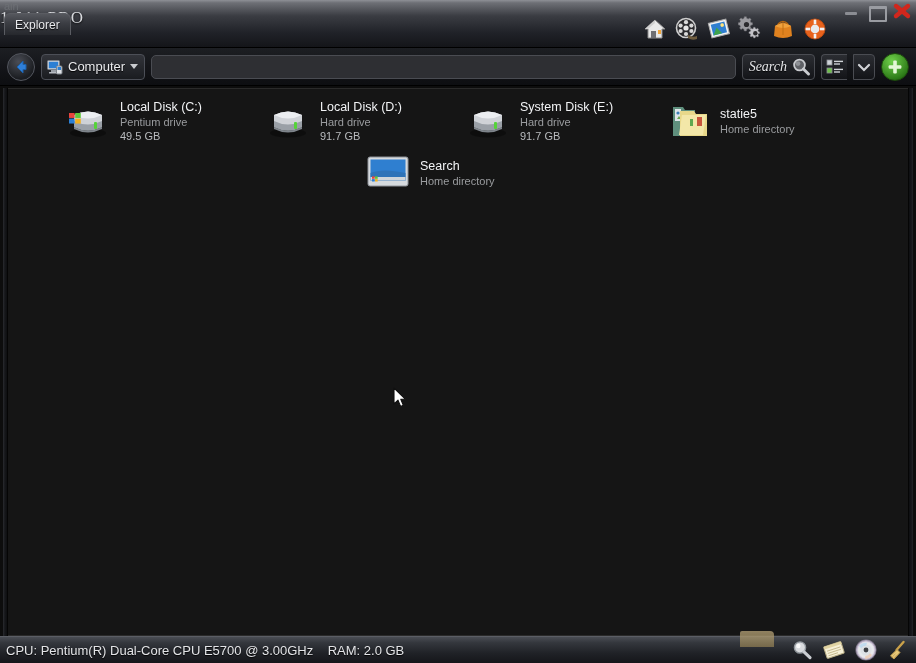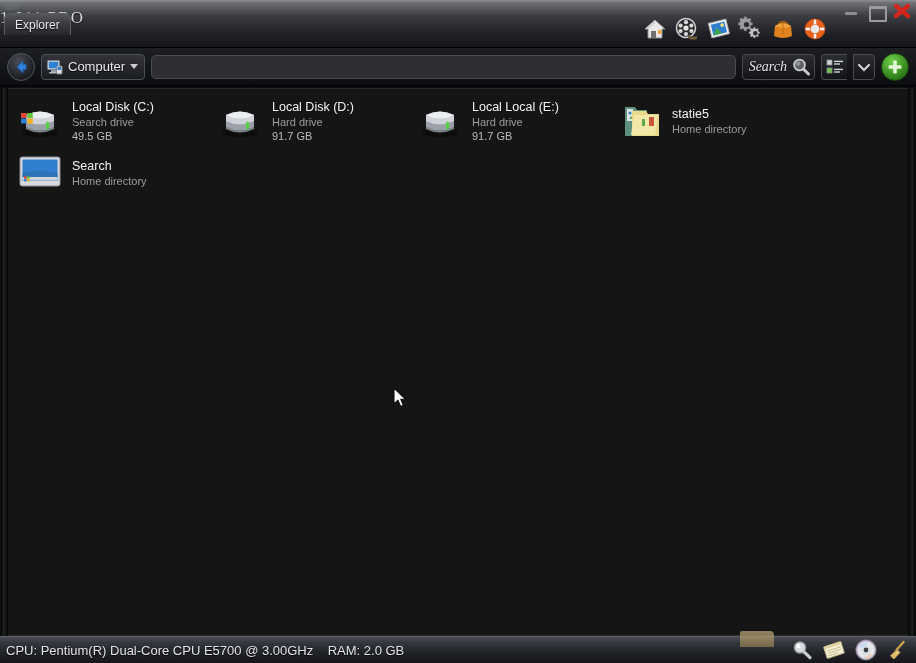--- a/index.html
+++ b/index.html
@@ -167,20 +167,21 @@
   }
   .rightrail {
     flex: 0 0 5px;
     background: linear-gradient(to left, #232528 0%, #15161a 45%, #0e0f11 100%);
     border-left: 1px solid #050505;
   }
   .grid {
     display: flex; flex-wrap: wrap;
     align-content: flex-start;
     padding: 6px 0 0 4px;
+    justify-content: center;
   }
   .item {
     width: 200px; height: 52px;
     display: flex; align-items: center; gap: 8px;
     padding: 2px 4px;
     cursor: pointer;
   }
   .item-icon { flex: 0 0 48px; width: 48px; height: 44px; position: relative; }
   .item-text { display: flex; flex-direction: column; justify-content: center; overflow: hidden; }
   .item-name { font-size: 12.5px; color: #f2f3f5; line-height: 15px; white-space: nowrap; }
@@ -402,21 +403,21 @@
               <g transform="translate(5,14) scale(.62)">
                 <rect x="0" y="0" width="9" height="8" fill="#e8453c"></rect>
                 <rect x="10" y="0" width="9" height="8" fill="#5fc63a"></rect>
                 <rect x="0" y="9" width="9" height="8" fill="#2b7fd4"></rect>
                 <rect x="10" y="9" width="9" height="8" fill="#f2b01e"></rect>
               </g>
             </svg>
           </div>
           <div class="item-text">
             <span class="item-name">Local Disk (C:)</span>
-            <span class="item-sub">Search drive</span>
+            <span class="item-sub">Pentium drive</span>
             <span class="item-size">49.5 GB</span>
           </div>
         </div>
 
         <div class="item">
           <div class="item-icon">
             <svg width="48" height="44" viewBox="0 0 48 44">
               <ellipse cx="24" cy="34" rx="18" ry="4.5" fill="#000" opacity=".35"></ellipse>
               <path d="M10 16 q14-7 28 0 l0 12 q-14 7 -28 0 z" fill="#cfd2d7"></path>
               <path d="M10 16 q14-7 28 0 q-14 7 -28 0 z" fill="#eceef1"></path>
@@ -437,21 +438,21 @@
             <svg width="48" height="44" viewBox="0 0 48 44">
               <ellipse cx="24" cy="34" rx="18" ry="4.5" fill="#000" opacity=".35"></ellipse>
               <path d="M10 16 q14-7 28 0 l0 12 q-14 7 -28 0 z" fill="#cfd2d7"></path>
               <path d="M10 16 q14-7 28 0 q-14 7 -28 0 z" fill="#eceef1"></path>
               <path d="M10 22 q14 7 28 0 l0 6 q-14 7 -28 0 z" fill="#9aa0a7"></path>
               <rect x="30" y="23" width="3" height="7" rx="1" fill="#55d33a"></rect>
               <path d="M10 28 q14 7 28 0 l0 2 q-14 7 -28 0 z" fill="#7e848b"></path>
             </svg>
           </div>
           <div class="item-text">
-            <span class="item-name">Local Local (E:)</span>
+            <span class="item-name">System Disk (E:)</span>
             <span class="item-sub">Hard drive</span>
             <span class="item-size">91.7 GB</span>
           </div>
         </div>
 
         <div class="item">
           <div class="item-icon">
             <svg width="48" height="44" viewBox="0 0 48 44">
               <path d="M9 8 l10 0 l2 3 l10 0 l0 26 l-22 0 z" fill="#5f8f7d"></path>
               <rect x="11" y="10" width="6" height="12" fill="#dfe6ea"></rect>

